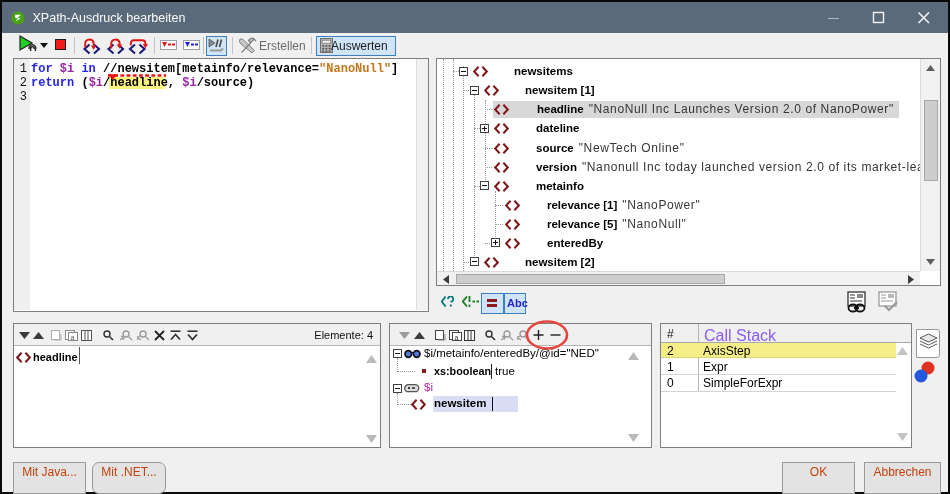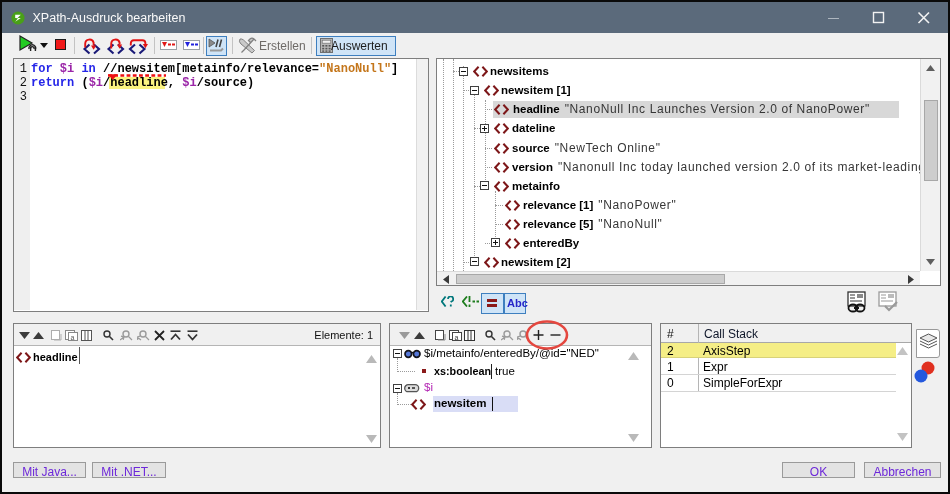--- a/index.html
+++ b/index.html
@@ -11,33 +11,33 @@
   
   #titlebar{position:absolute;left:2px;top:2px;width:946px;height:31px;background:#5b6a7b;}
   #titletext{position:absolute;left:32.5px;top:11px;font-size:12.5px;color:#fafafa;}
   
   .tsep{position:absolute;width:1px;height:17px;top:37px;background:#c3c3c3;}
   .tbtn{position:absolute;border:1px solid #3e7fbf;background:#cfe4f7;box-sizing:border-box;}
   
   .pm{position:absolute;width:9px;height:9px;border:1px solid #404040;background:#fff;box-sizing:border-box;}
   .pm i{position:absolute;left:1px;top:3px;width:5px;height:1px;background:#111;}
   .pm.plus b{position:absolute;left:3px;top:1px;width:1px;height:5px;background:#111;}
-  .trow{position:absolute;font-size:11.5px;white-space:nowrap;line-height:16px;}
+  .trow{position:absolute;font-size:11.5px;white-space:nowrap;line-height:16px;margin-left:24px;}
   .tname{font-weight:bold;color:#000;}
   .tval{color:#363636;margin-left:5px;font-size:12px;letter-spacing:0.62px;}
   .dotv{position:absolute;width:1px;border-left:1px dotted #9b9b9b;}
   .doth{position:absolute;height:1px;border-top:1px dotted #9b9b9b;}
   
   .codeline{position:absolute;left:17px;line-height:14px;font-family:"Liberation Mono",monospace;font-size:12px;font-weight:bold;white-space:pre;color:#000;}
   .gut{position:absolute;font-family:"Liberation Mono",monospace;font-size:12px;color:#111;width:13px;text-align:right;line-height:14px;}
   .kw{color:#2525e8;}
   .vr{color:#9b26a8;}
   .st{color:#c4761b;}
   
-  .btn{position:absolute;height:16px;background:#e3e3e3;border:1px solid #9a9a9a;box-sizing:border-box;font-size:12px;color:#6d28d9;text-align:center;line-height:18px;}
+  .btn{position:absolute;height:32px;background:#e3e3e3;border:1px solid #9a9a9a;box-sizing:border-box;font-size:12px;color:#c2410c;text-align:center;line-height:18px;}
   .ptool{position:absolute;background:#f0f0f0;}
 </style>
 </head>
 <body>
 <div id="win">
   <div class="abs" style="left:0;top:0;width:950px;height:2px;background:#0a0a0a;"></div>
   <div class="abs" style="left:0;top:492px;width:950px;height:2px;background:#0a0a0a;"></div>
   <div class="abs" style="left:0;top:0;width:2px;height:494px;background:#0a0a0a;"></div>
   <div class="abs" style="left:948px;top:0;width:2px;height:494px;background:#0a0a0a;"></div>
   <div id="titlebar"></div>
@@ -317,21 +317,21 @@
         <path d="M1 1 L10 10 M10 1 L1 10" stroke="#222" stroke-width="1.8"></path>
       </svg>
     <svg class="abs" style="left:156px;top:6px;" width="11" height="11">
         <path d="M0.5 1.2 h10" stroke="#333" stroke-width="1.6" fill="none"></path>
         <path d="M1 9.5 L5.5 4.5 L10 9.5" stroke="#333" stroke-width="1.8" fill="none"></path>
       </svg>
     <svg class="abs" style="left:173px;top:6px;" width="11" height="11">
         <path d="M0.5 1.2 h10" stroke="#333" stroke-width="1.6" fill="none"></path>
         <path d="M1 4.5 L5.5 9.5 L10 4.5" stroke="#333" stroke-width="1.8" fill="none"></path>
       </svg>
-    <div class="abs nw" style="right:7px;top:5px;font-size:11px;color:#111;">Elemente: 1</div>
+    <div class="abs nw" style="right:7px;top:5px;font-size:11px;color:#111;">Elemente: 4</div>
     <svg class="abs" style="left:2px;top:27.5px;" width="15" height="11" viewBox="0 0 15 11">
         <path d="M5.6 0.7 L1.2 5.5 L5.6 10.3 M9.4 0.7 L13.8 5.5 L9.4 10.3" fill="none" stroke="#7d1719" stroke-width="2.0"></path>
       </svg>
     <div class="abs nw" style="left:19px;top:27px;font-size:11px;font-weight:bold;">headline</div>
     <div class="abs" style="left:65px;top:23px;width:1px;height:17px;background:#555;"></div>
     <svg class="abs" style="left:352px;top:31px;" width="11" height="8">
         <path d="M5.5 0 L11 8 L0 8 Z" fill="#b9b9b9"></path>
       </svg>
     <svg class="abs" style="left:352px;top:111px;" width="11" height="8">
         <path d="M5.5 8 L11 0 L0 0 Z" fill="#b9b9b9"></path>
@@ -416,21 +416,21 @@
         <path d="M5.5 8 L11 0 L0 0 Z" fill="#b9b9b9"></path>
       </svg>
   </div>
   <svg class="abs" style="left:524px;top:319px;" width="46" height="32">
       <ellipse cx="23" cy="16" rx="20" ry="13.5" fill="none" stroke="#e4473f" stroke-width="2.6"></ellipse>
     </svg>
 
   <div class="panel" style="left:660px;top:323px;width:252px;height:125px;">
     <div class="abs" style="left:0;top:0;width:250px;height:19px;background:#f0f0f0;border-bottom:1px solid #a8a8a8;box-sizing:border-box;"></div>
     <div class="abs nw" style="left:6px;top:3px;font-size:12px;color:#111;">#</div>
-    <div class="abs nw" style="left:43px;top:3px;font-size:12px;color:#0f172a;">Call Stack</div>
+    <div class="abs nw" style="left:43px;top:3px;font-size:16px;color:#8b5cf6;">Call Stack</div>
     <div class="abs" style="left:37px;top:0;width:1px;height:67px;background:#b5b5b5;"></div>
     <div class="abs" style="left:0;top:19px;width:235px;height:15px;background:#f5ee86;border-bottom:1px solid #d8d27a;box-sizing:border-box;"></div>
     <div class="abs nw" style="left:6px;top:20px;font-size:12px;">2</div>
     <div class="abs nw" style="left:42px;top:20px;font-size:12px;">AxisStep</div>
     <div class="abs" style="left:0;top:50px;width:235px;height:1px;background:#d4d4d4;"></div>
     <div class="abs nw" style="left:6px;top:36px;font-size:12px;">1</div>
     <div class="abs nw" style="left:42px;top:36px;font-size:12px;">Expr</div>
     <div class="abs" style="left:0;top:67px;width:235px;height:1px;background:#d4d4d4;"></div>
     <div class="abs nw" style="left:6px;top:52px;font-size:12px;">0</div>
     <div class="abs nw" style="left:42px;top:52px;font-size:12px;">SimpleForExpr</div>
@@ -445,16 +445,16 @@
   <svg class="abs" style="left:919px;top:333px;" width="19" height="20" viewBox="0 0 19 20">
     <path d="M9.5 1 L18 5 L9.5 9 L1 5 Z" fill="#e8e8e8" stroke="#555" stroke-width="1"></path>
     <path d="M1 8 L9.5 12 L18 8 M1 11 L9.5 15 L18 11" fill="none" stroke="#555" stroke-width="1"></path>
   </svg>
   <svg class="abs" style="left:912px;top:359px;" width="26" height="26" viewBox="0 0 26 26">
     <circle cx="16" cy="9" r="6.5" fill="#e03020"></circle>
     <circle cx="9" cy="17" r="6.5" fill="#2458dd"></circle>
   </svg>
 
   <div class="btn" style="left:13px;top:462px;width:73px;">Mit Java...</div>
-  <div class="btn" style="left:92px;top:462px;width:74px;">Mit .NET...</div>
+  <div class="btn" style="left:92px;top:462px;width:74px;border-radius:7px;">Mit .NET...</div>
   <div class="btn" style="left:782px;top:462px;width:73px;">OK</div>
   <div class="btn" style="left:864px;top:462px;width:77px;">Abbrechen</div>
 </div>
 
 </body></html>

